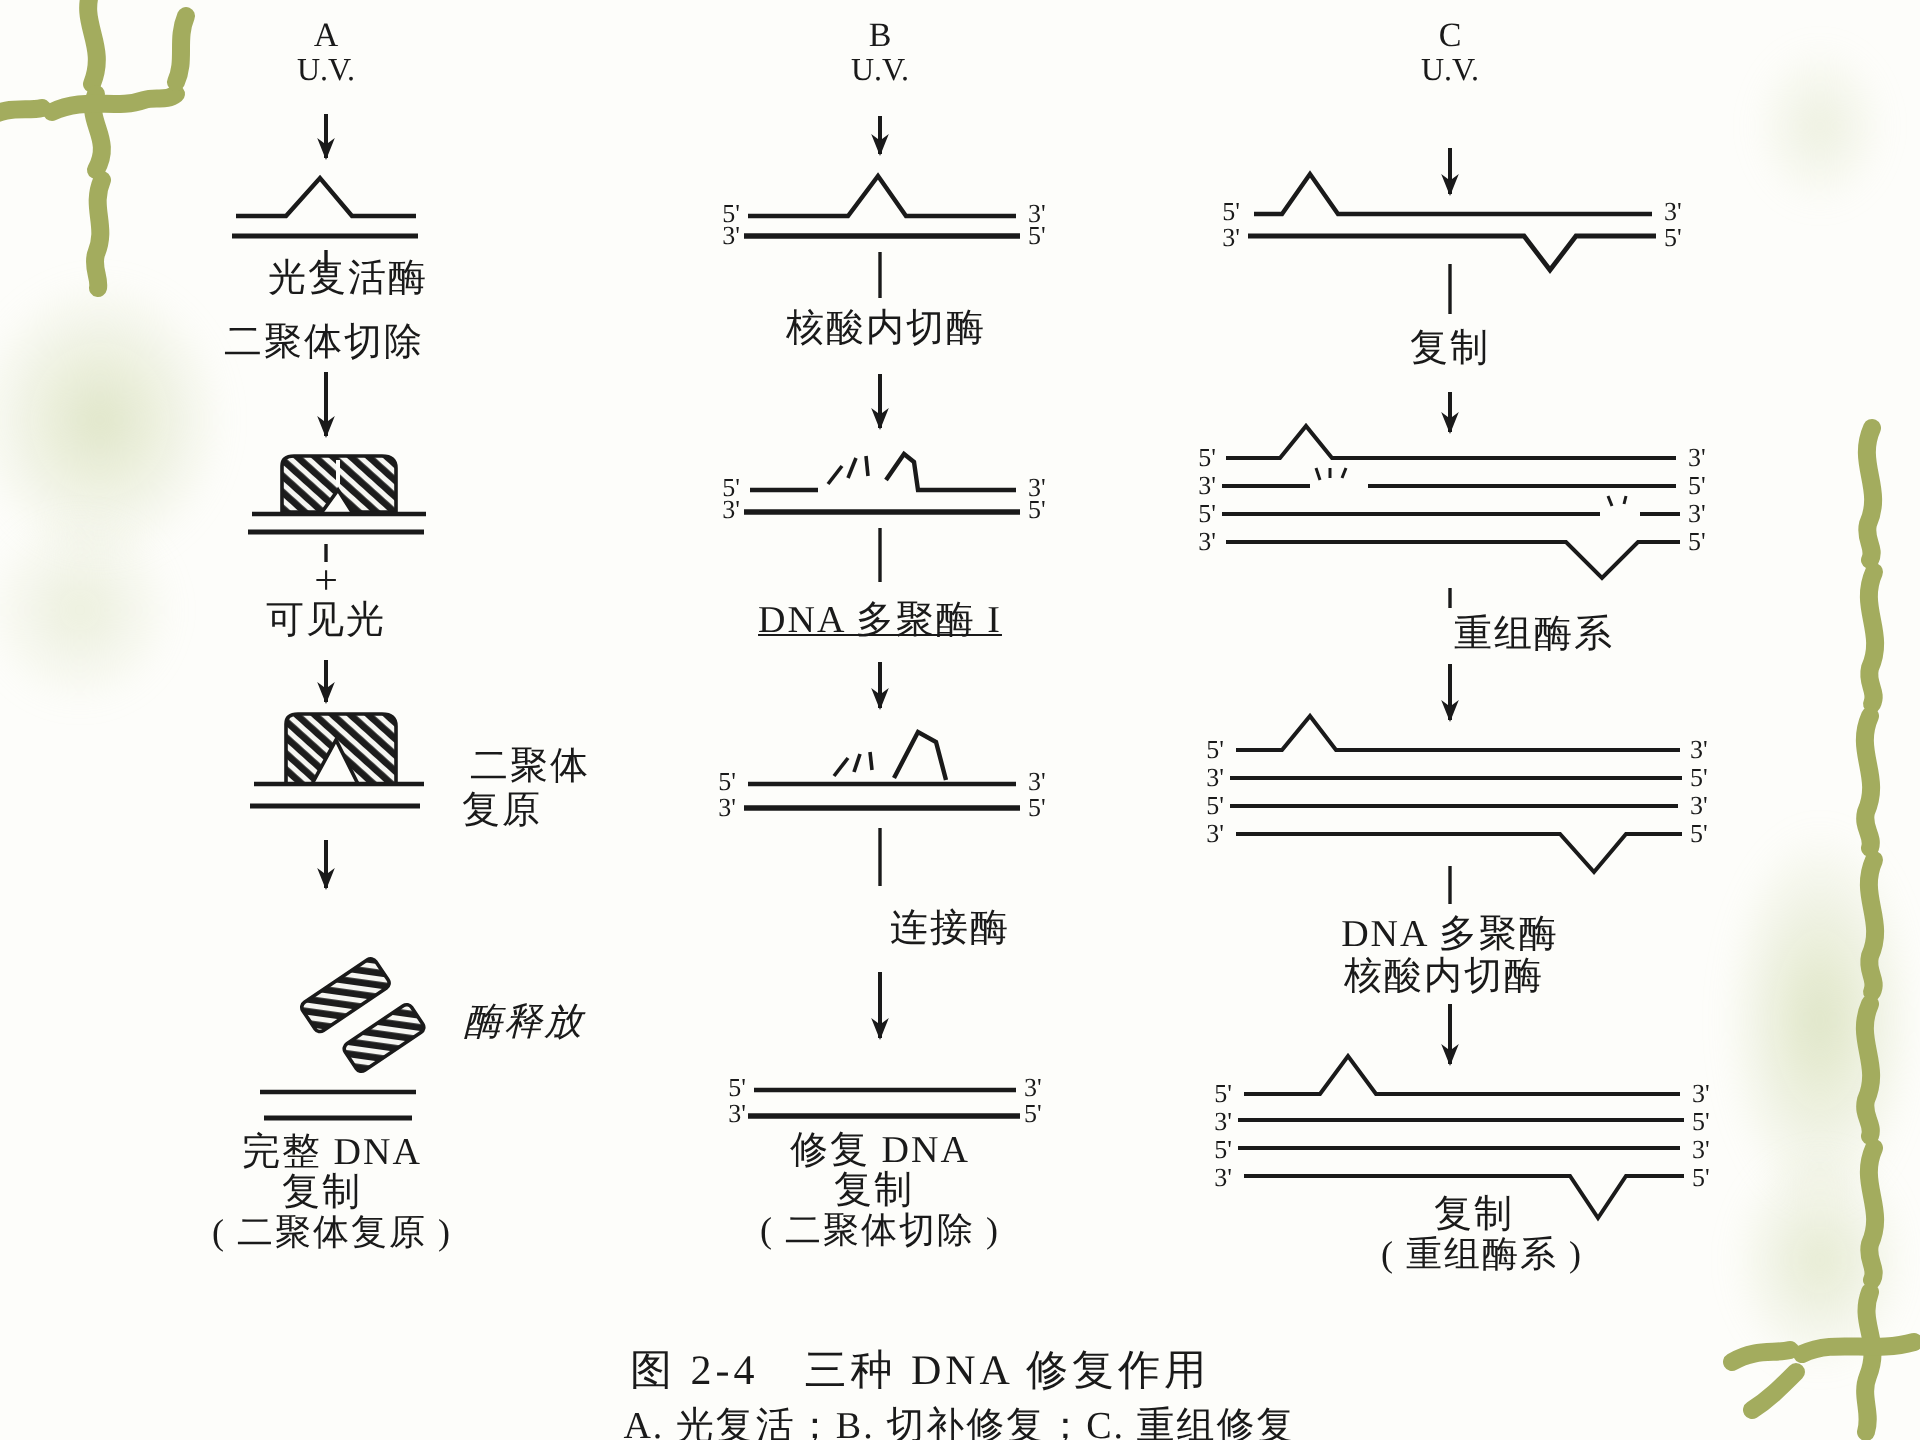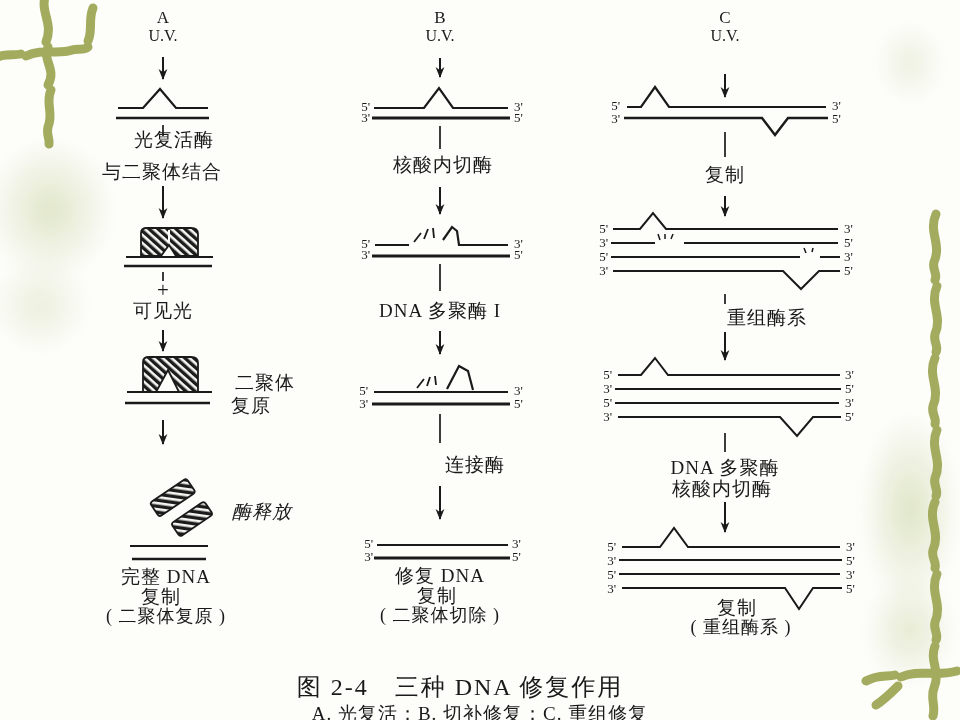--- a/index.html
+++ b/index.html
@@ -13,21 +13,21 @@
   svg{display:block;}
   .deco{position:absolute;pointer-events:none;}
   .leaf{position:absolute;border-radius:50%;filter:blur(7px);pointer-events:none;}
   .t{position:absolute;white-space:nowrap;transform:translateX(-50%);
      font-size:19px;line-height:1.12;letter-spacing:1px;}
   .la{transform:none;}
   .letter{font-size:17px;letter-spacing:0;}
   .uv{font-size:16px;letter-spacing:0;}
   .plus{font-size:21px;letter-spacing:0;}
   .small{font-size:18px;}
-  .cap1{font-size:24px;letter-spacing:2px;}
+  .cap1{font-size:21px;letter-spacing:2px;}
   .cap2{font-size:19px;letter-spacing:1px;}
   .pl{position:absolute;font-size:13px;letter-spacing:0;}
   .pl span{display:block;}
   .pl.r{text-align:right;width:20px;}
   .pl2{line-height:11px;}
   .pl2w{line-height:12.5px;}
   .pl4{line-height:14px;}
 </style>
 </head>
 <body>
@@ -163,34 +163,34 @@
       <path d="M622,547 L660,547 L674,528 L688,547 L840,547"></path>
       <line x1="619" y1="560" x2="842" y2="560"></line>
       <line x1="619" y1="574" x2="840" y2="574"></line>
       <path d="M622,588 L785,588 L799,609 L813,588 L842,588"></path>
     </g>
   </svg>
 
   <div class="t letter" style="left:163px;top:8px;">A</div>
   <div class="t uv" style="left:163px;top:27px;">U.V.</div>
   <div class="t" style="left:162px;top:129px;margin-left:12px;">光复活酶</div>
-  <div class="t" style="left:162px;top:161px;">与二聚体结合</div>
+  <div class="t" style="left:162px;top:161px;">二聚体切除</div>
   <div class="t plus" style="left:163px;top:279px;">+</div>
   <div class="t" style="left:163px;top:300px;font-family:Liberation Serif, serif;">可见光</div>
   <div class="t la" style="left:235px;top:374px;font-family:Liberation Mono, monospace;">二聚体</div>
   <div class="t la" style="left:231px;top:395px;">复原</div>
   <div class="t la" style="left:232px;top:501px;font-style:italic;">酶释放</div>
   <div class="t" style="left:166px;top:566px;">完整 DNA</div>
   <div class="t" style="left:161px;top:586px;">复制</div>
   <div class="t small" style="left:166px;top:606px;">( 二聚体复原 )</div>
 
   <div class="t letter" style="left:440px;top:8px;">B</div>
   <div class="t uv" style="left:440px;top:27px;">U.V.</div>
   <div class="t" style="left:443px;top:154px;">核酸内切酶</div>
-  <div class="t" style="left:440px;top:300px;">DNA 多聚酶 I</div>
+  <div class="t" style="left:440px;top:300px;text-decoration:underline;">DNA 多聚酶 I</div>
   <div class="t" style="left:437px;top:454px;margin-left:38px;">连接酶</div>
   <div class="t" style="left:440px;top:565px;">修复 DNA</div>
   <div class="t" style="left:437px;top:585px;">复制</div>
   <div class="t small" style="left:440px;top:605px;">( 二聚体切除 )</div>
 
   <div class="t letter" style="left:725px;top:8px;">C</div>
   <div class="t uv" style="left:725px;top:27px;">U.V.</div>
   <div class="t" style="left:725px;top:164px;">复制</div>
   <div class="t" style="left:727px;top:307px;margin-left:40px;">重组酶系</div>
   <div class="t" style="left:725px;top:457px;">DNA 多聚酶</div>

